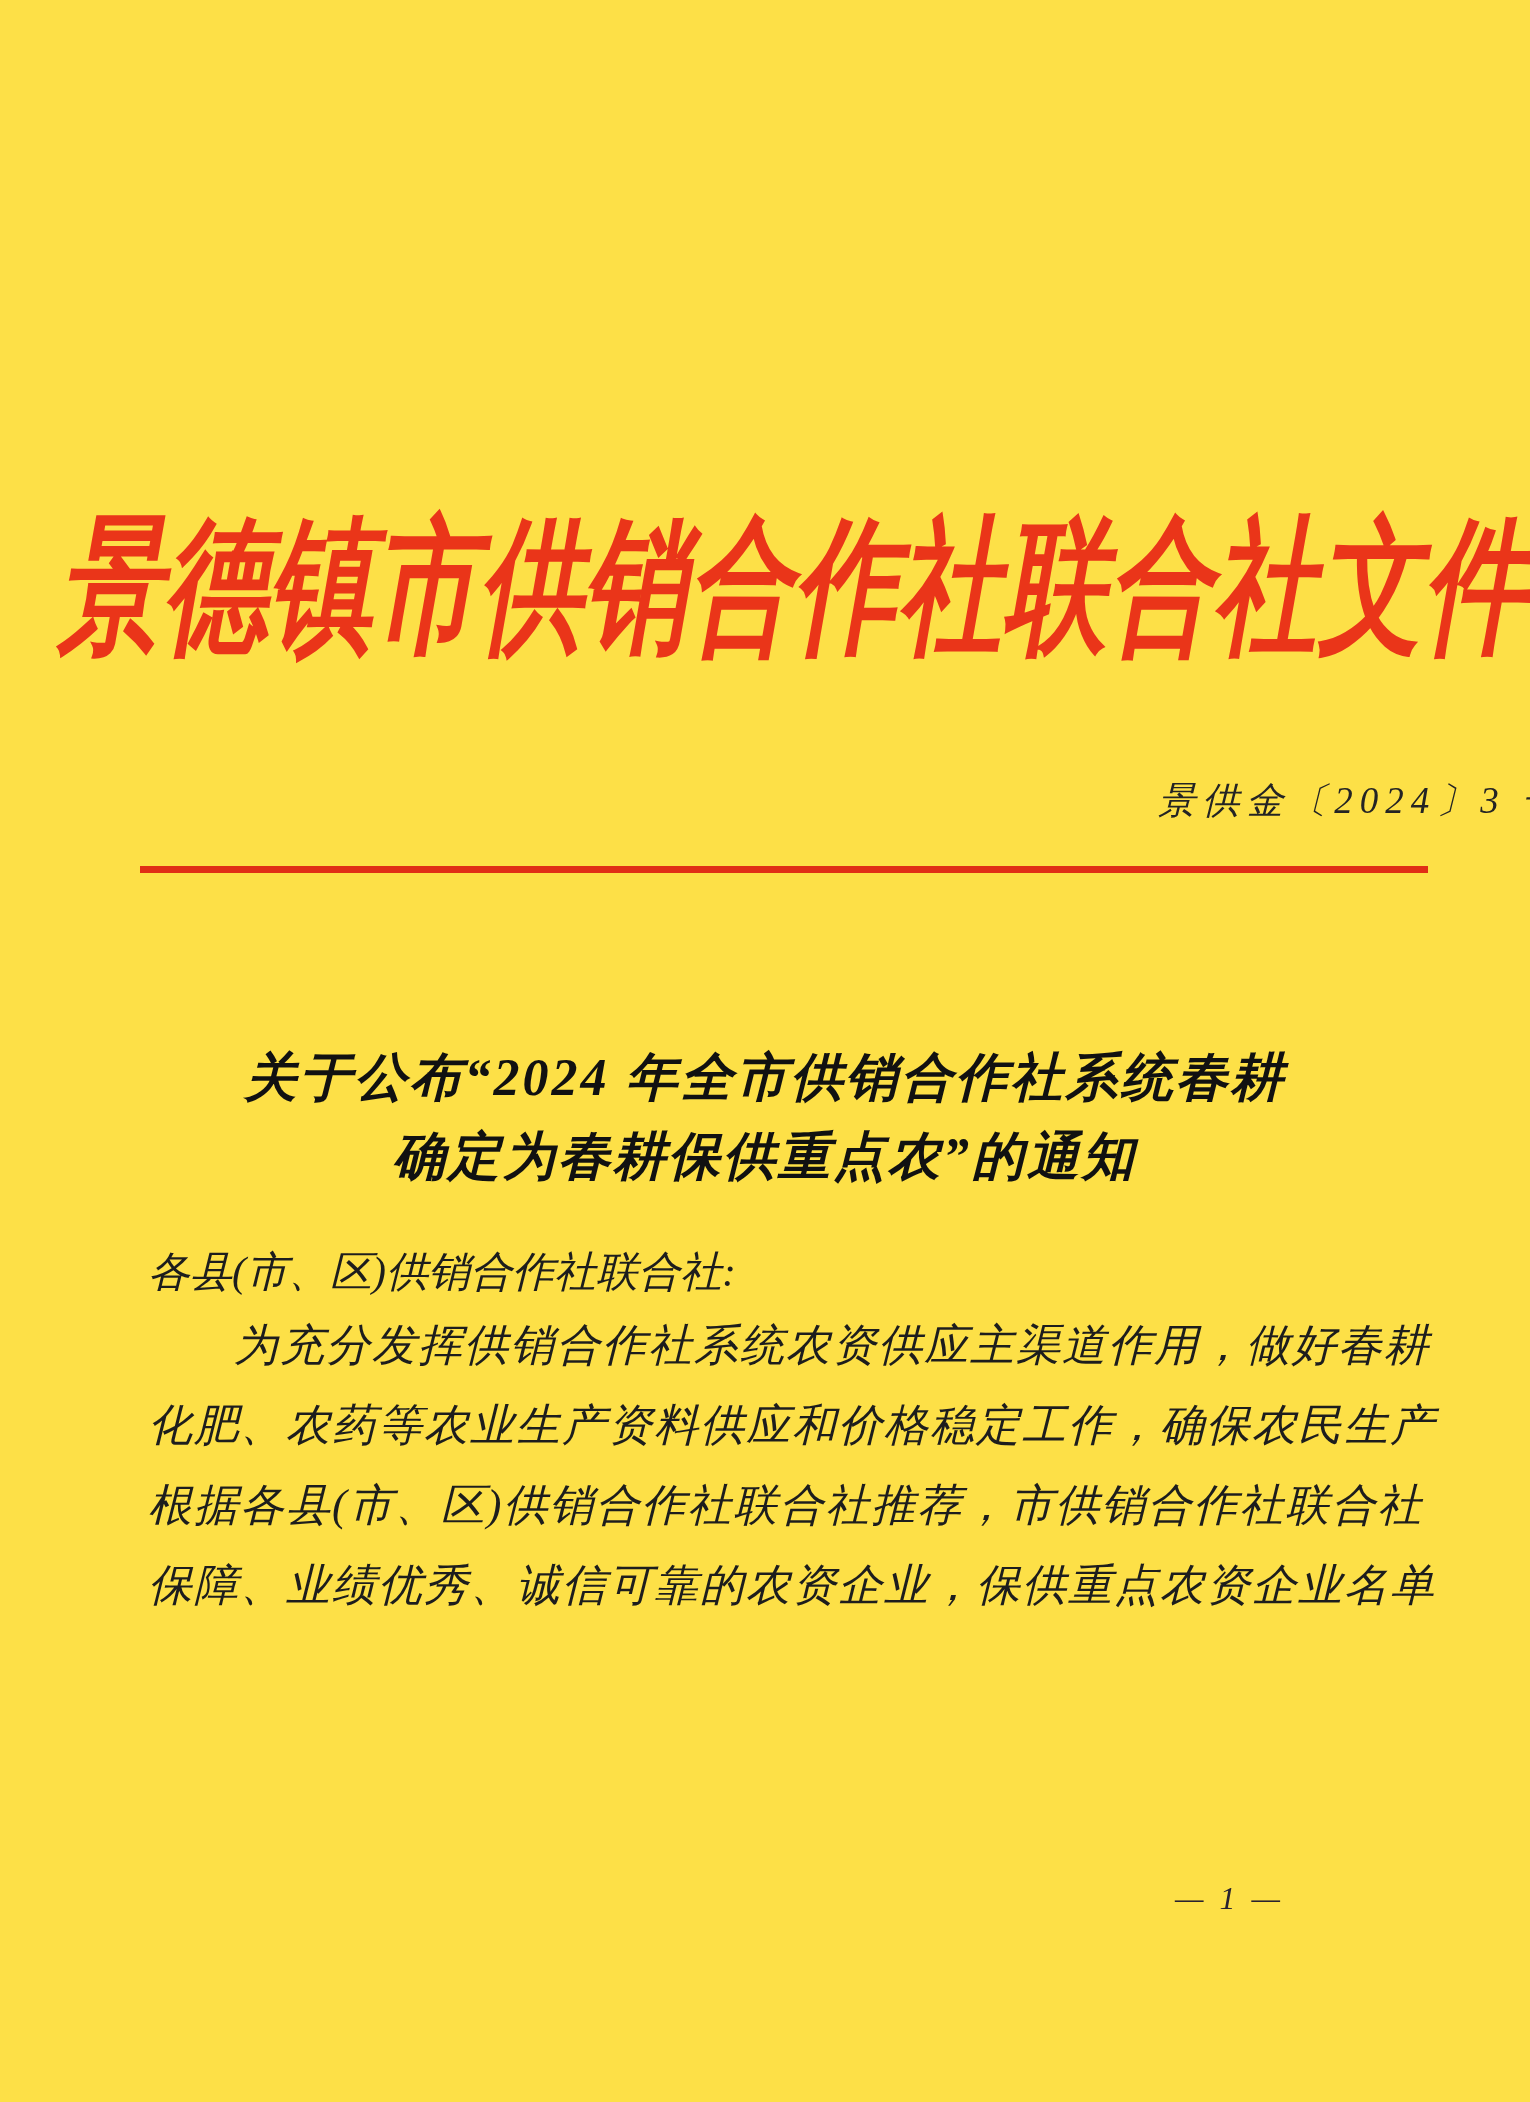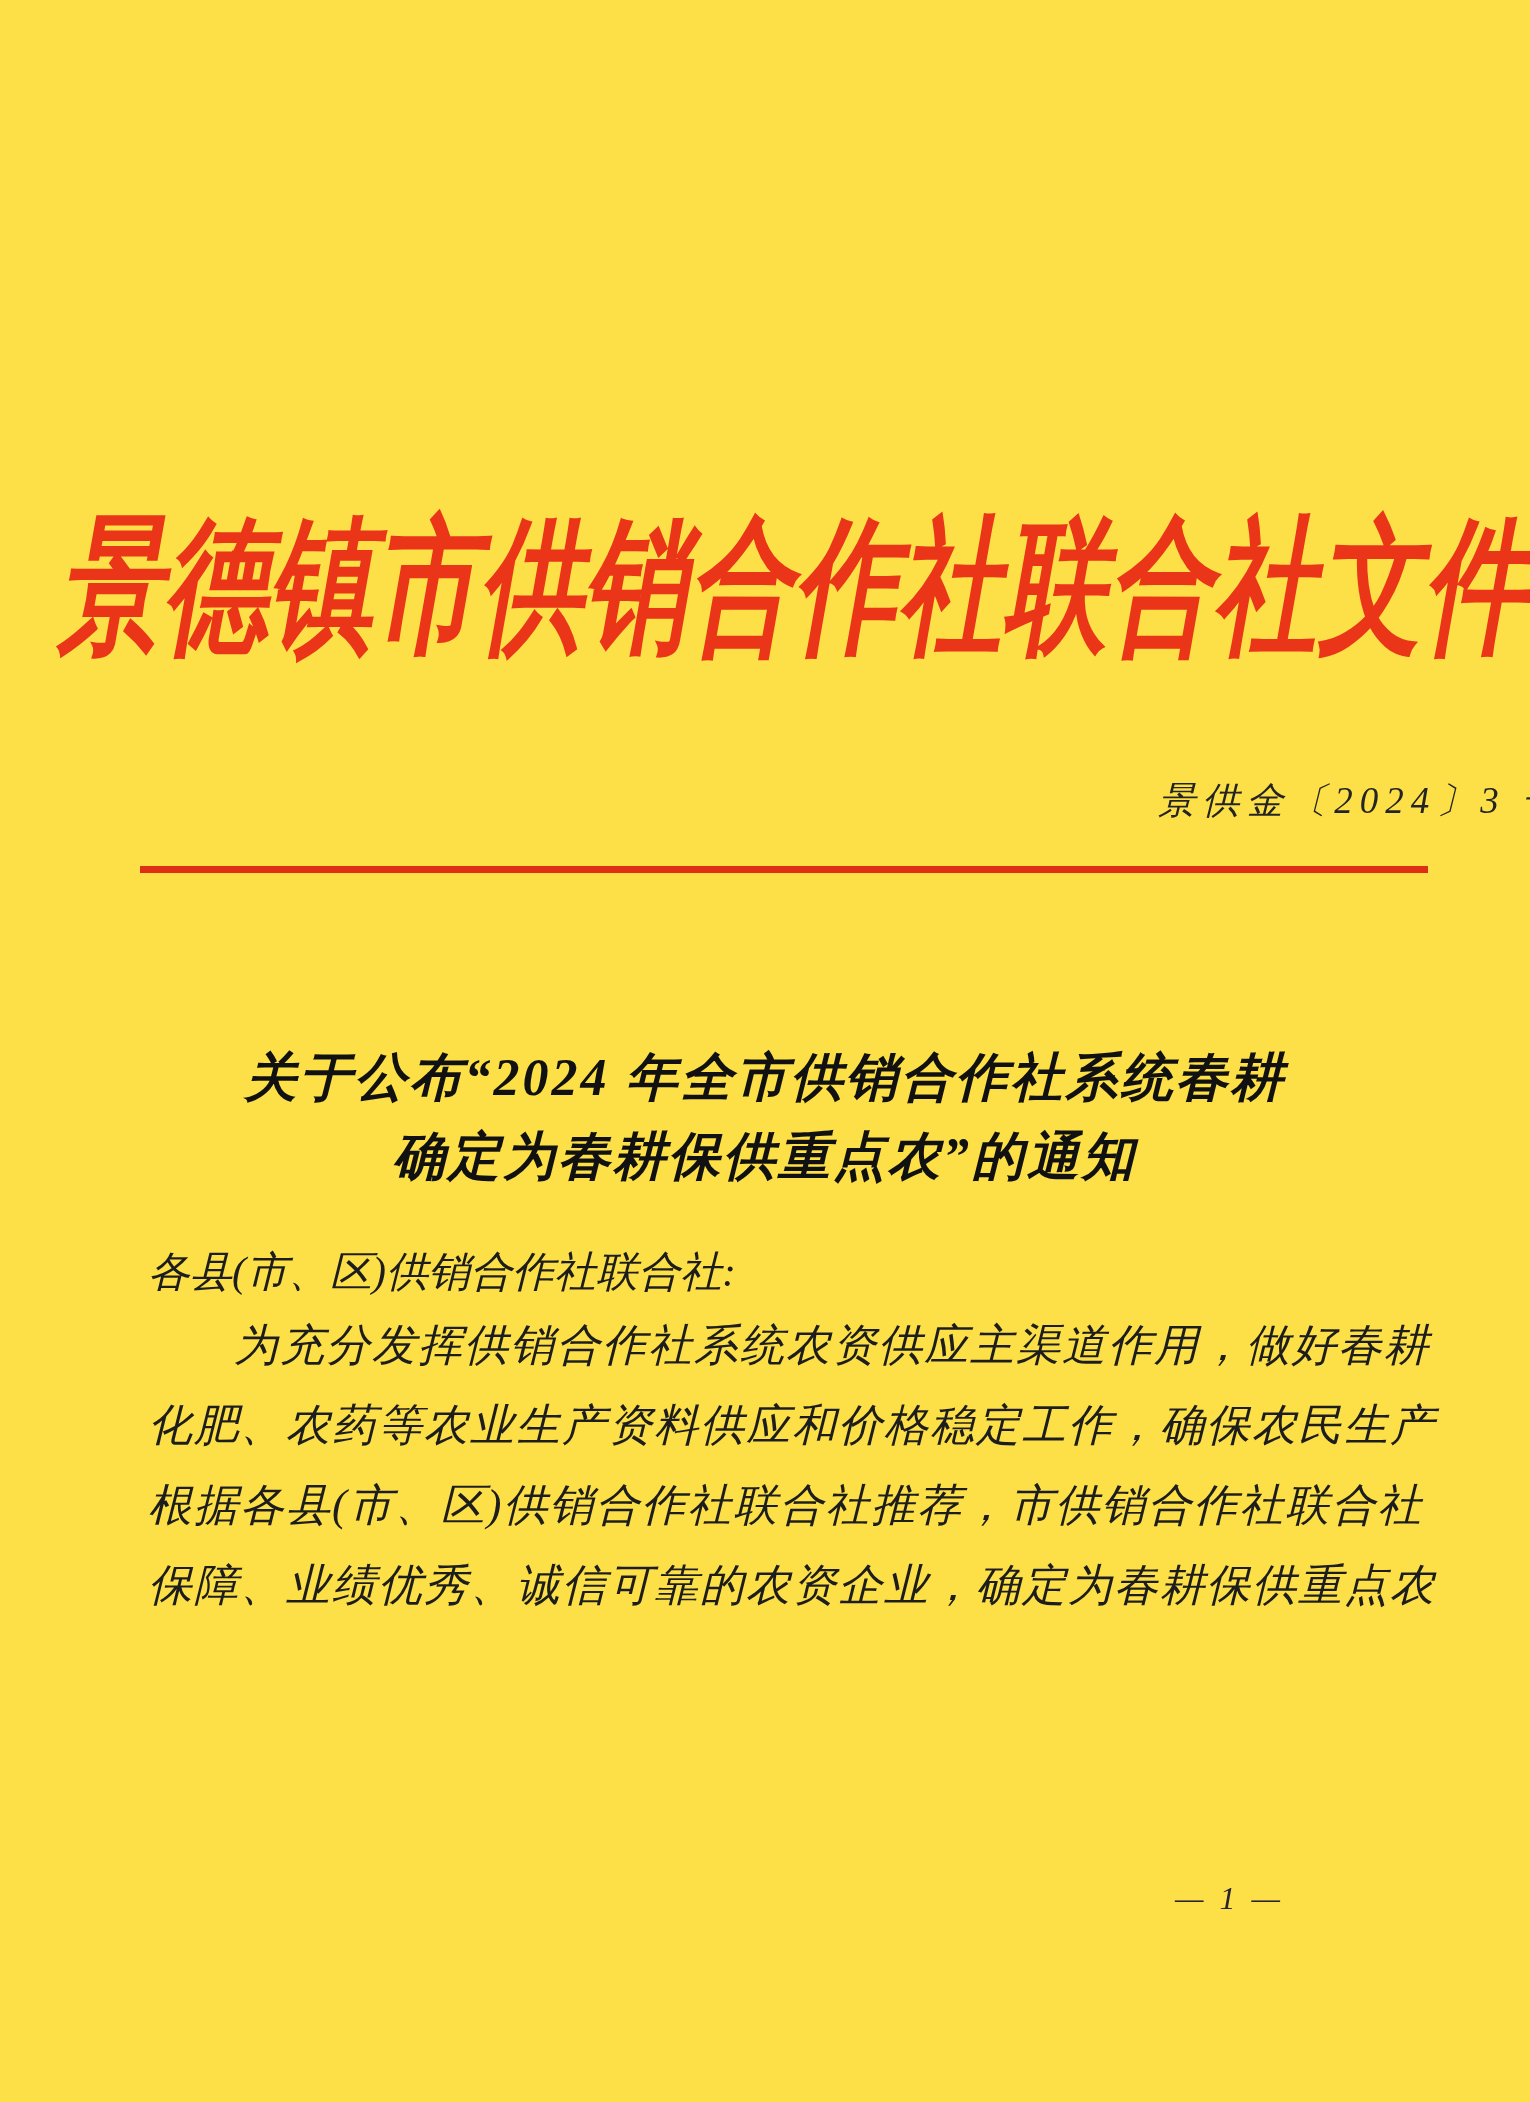--- a/index.html
+++ b/index.html
@@ -119,18 +119,18 @@
     <div>关于公布“2024 年全市供销合作社系统春耕</div>
     <div>确定为春耕保供重点农”的通知</div>
   </div>
 
   <div class="salutation">各县(市、区)供销合作社联合社:</div>
 
   <div class="body-block">
       <div class="body-line indent">为充分发挥供销合作社系统农资供应主渠道作用，做好春耕</div>
       <div class="body-line">化肥、农药等农业生产资料供应和价格稳定工作，确保农民生产</div>
       <div class="body-line">根据各县(市、区)供销合作社联合社推荐，市供销合作社联合社</div>
-      <div class="body-line">保障、业绩优秀、诚信可靠的农资企业，确定为春耕保供重点农</div>
+      <div class="body-line">保障、业绩优秀、诚信可靠的农资企业，保供重点农资企业名单</div>
     </div>
 
   <div class="page-number">— 1 —</div>
 
 </div>
 
 </body></html>

